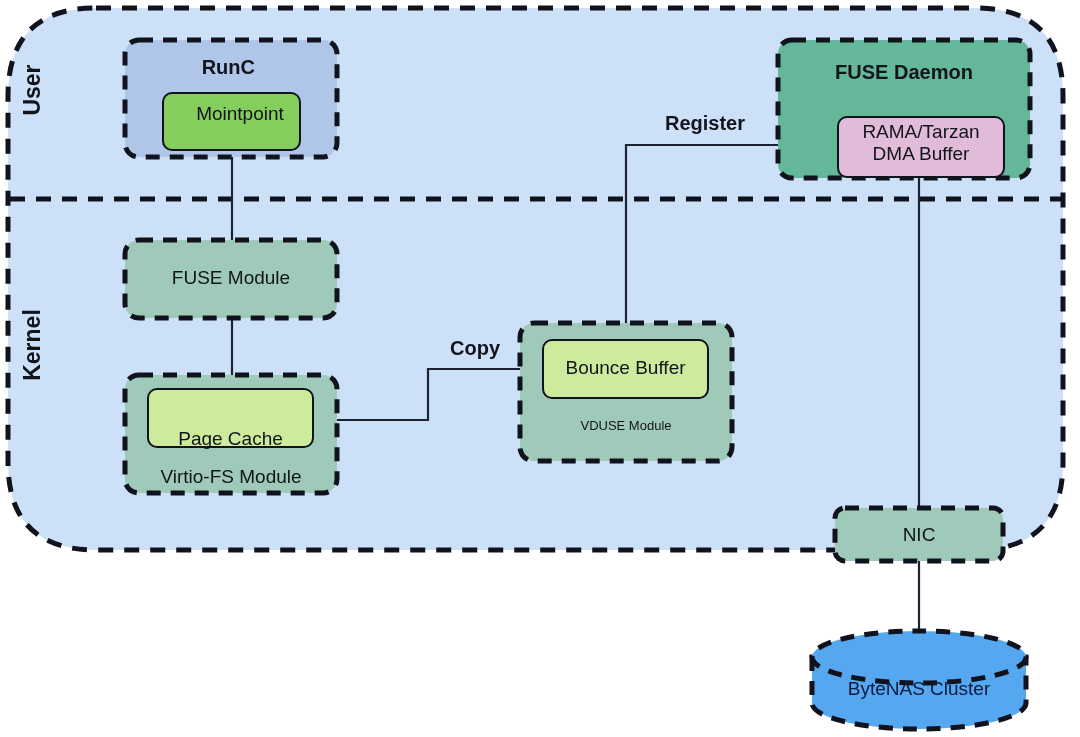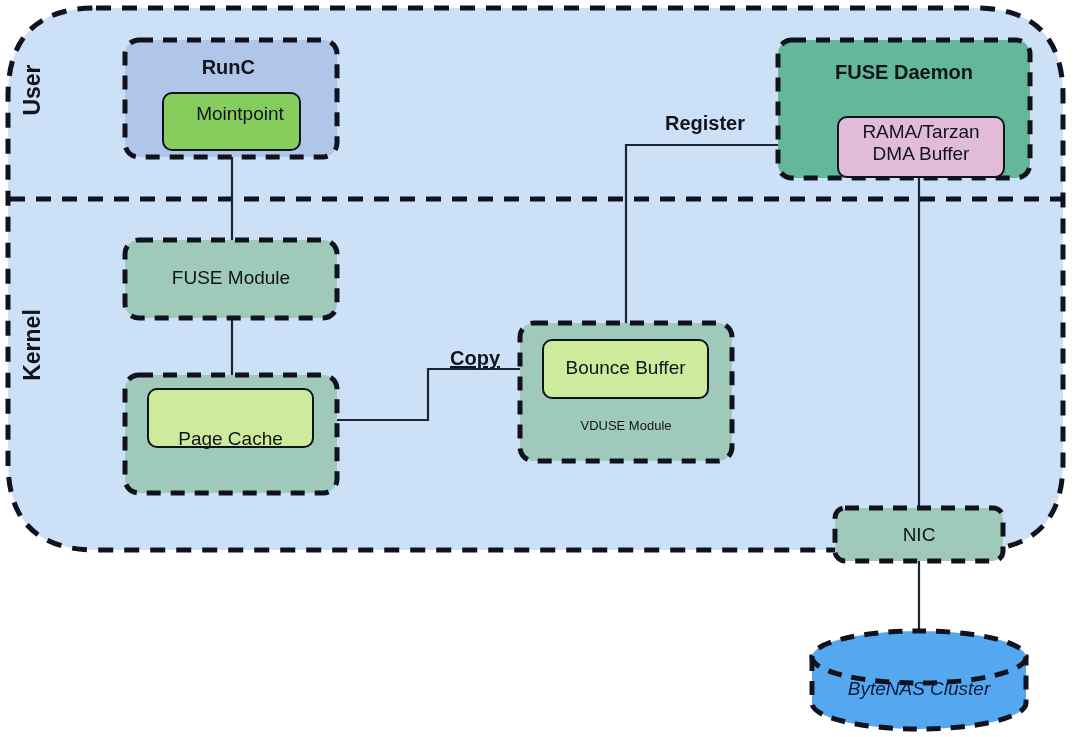--- a/index.html
+++ b/index.html
@@ -87,33 +87,34 @@
 
   <div class="lbl bold rot" style="left:19px; top:77px; width:90px; height:26px; font-size:23px; margin-left:-32px;">User</div>
   <div class="lbl bold rot" style="left:19px; top:332px; width:110px; height:26px; font-size:23px; margin-left:-42px;">Kernel</div>
 
   <div class="lbl bold" style="left:135px; top:56px; width:120px; font-size:20px; text-align:right;">RunC</div>
 
   <div class="lbl" style="left:163px; top:103px; width:154px; font-size:19px;">Mointpoint</div>
 
   <div class="lbl" style="left:125px; top:267px; width:212px; font-size:19px;">FUSE Module</div>
 
+  <div class="lbl" style="left:125px; top:466px; width:212px; font-size:19px;">Virtio-FS Module</div>
 
   <div class="lbl" style="left:148px; top:428px; width:165px; font-size:19px;">Page Cache</div>
 
   <div class="lbl" style="left:520px; top:418px; width:212px; font-size:13px;">VDUSE Module</div>
 
   <div class="lbl" style="left:543px; top:357px; width:165px; font-size:19px;">Bounce Buffer</div>
 
   <div class="lbl" style="left:838px; top:121px; width:166px; font-size:19px;">RAMA/Tarzan
 DMA Buffer</div>
 
   <div class="lbl bold" style="left:778px; top:61px; width:252px; font-size:20px;">FUSE Daemon</div>
 
   <div class="lbl" style="left:835px; top:524px; width:168px; font-size:19px;">NIC</div>
 
-  <div class="lbl" style="left:812px; top:678px; width:214px; font-size:19px; color:#0d1a3e;font-style:italic;">ByteNAS Cluster</div>
+  <div class="lbl" style="left:812px; top:678px; width:214px; font-size:19px; color:#0d1a3e;">ByteNAS Cluster</div>
 
   <div class="lbl bold" style="left:640px; top:112px; width:130px; font-size:20px;">Register</div>
 
-  <div class="lbl bold" style="left:430px; top:347px; width:90px; font-size:20px;text-decoration:underline;">Copy</div>
+  <div class="lbl bold" style="left:430px; top:337px; width:90px; font-size:20px;">Copy</div>
 
 </div>
 
 </body></html>

